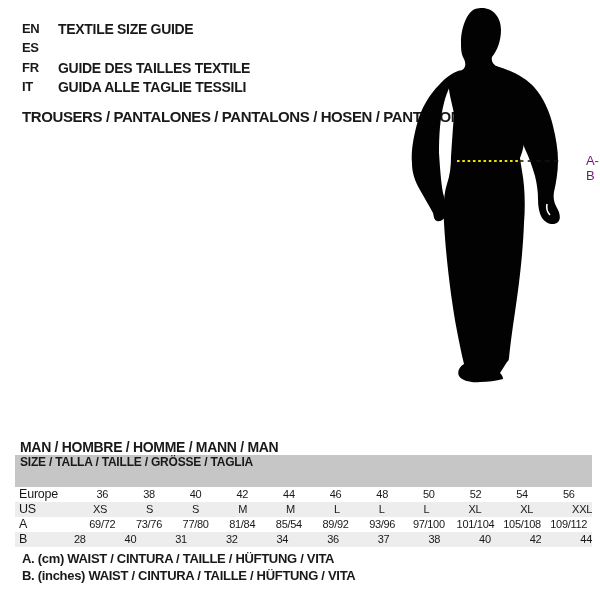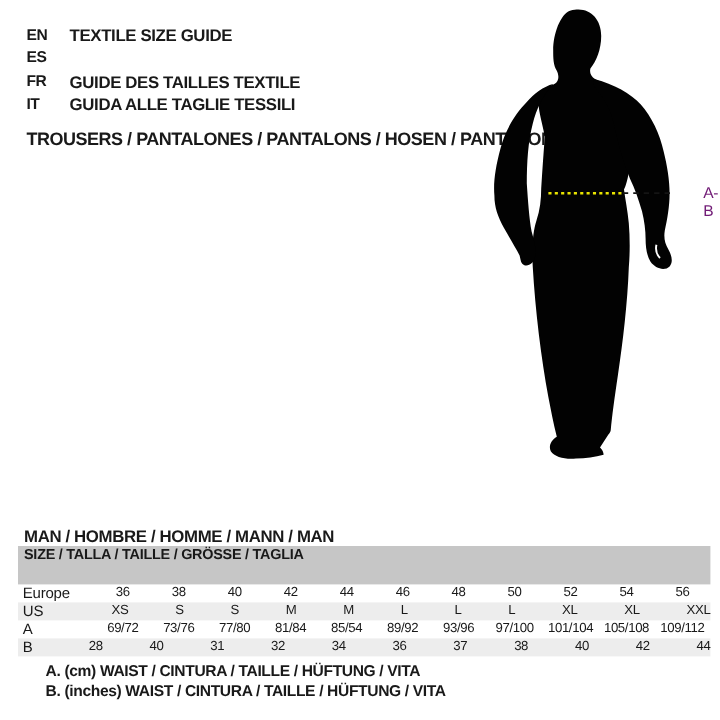--- a/index.html
+++ b/index.html
@@ -39,21 +39,21 @@
   .trow.band{background:#ededed;gap:39px;}
   .tlabel{
     width:64px;box-sizing:border-box;padding-left:4px;font-size:12.5px;
     letter-spacing:-0.2px;font-weight:400;
   }
   .tcell{
     flex:1 1 0;text-align:center;font-size:11px;letter-spacing:-0.3px;
     font-weight:400;white-space:nowrap;
   }
   
-  .footnotes{position:absolute;left:22px;top:551px;margin-left:16px;}
+  .footnotes{position:absolute;left:22px;top:551px;}
   .footnote{font-size:13px;font-weight:700;letter-spacing:-0.3px;line-height:16.5px;white-space:nowrap;}
 </style>
 </head>
 <body>
 
 <div class="lang-block">
   <div class="lang-line">
     <span class="lang-code">EN</span>
     <span class="lang-name">TEXTILE SIZE GUIDE</span>
   </div>

